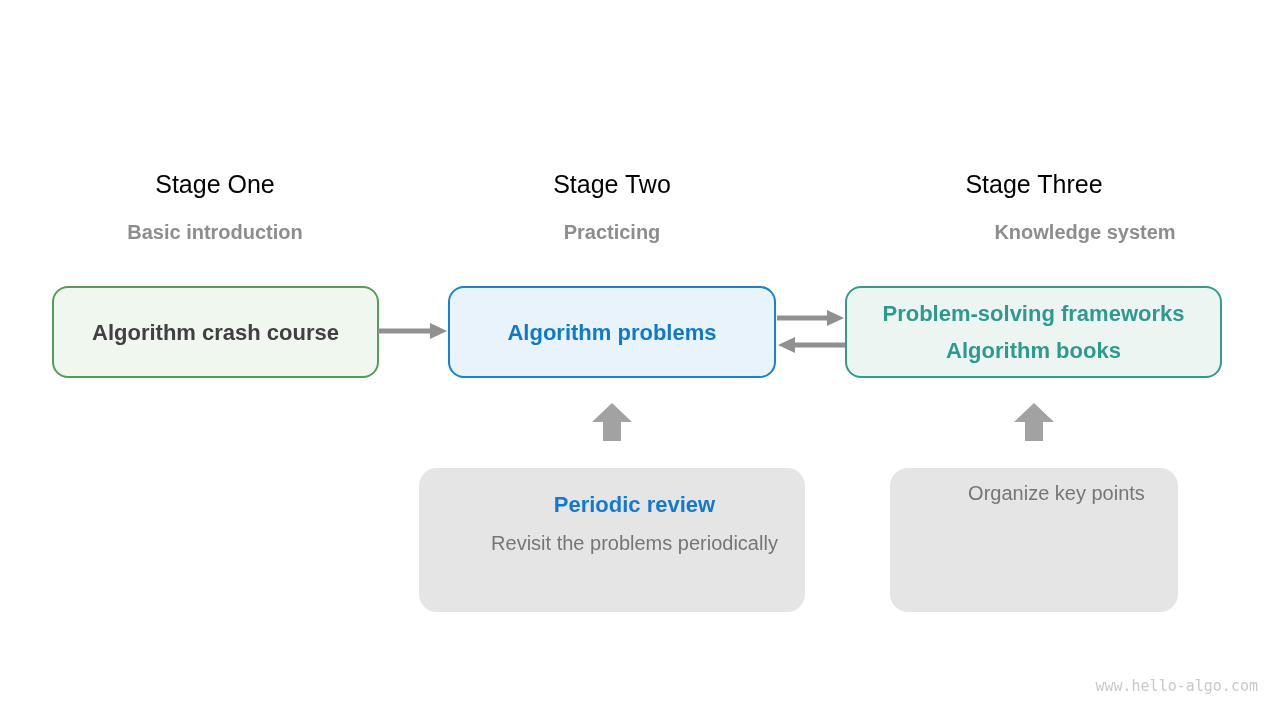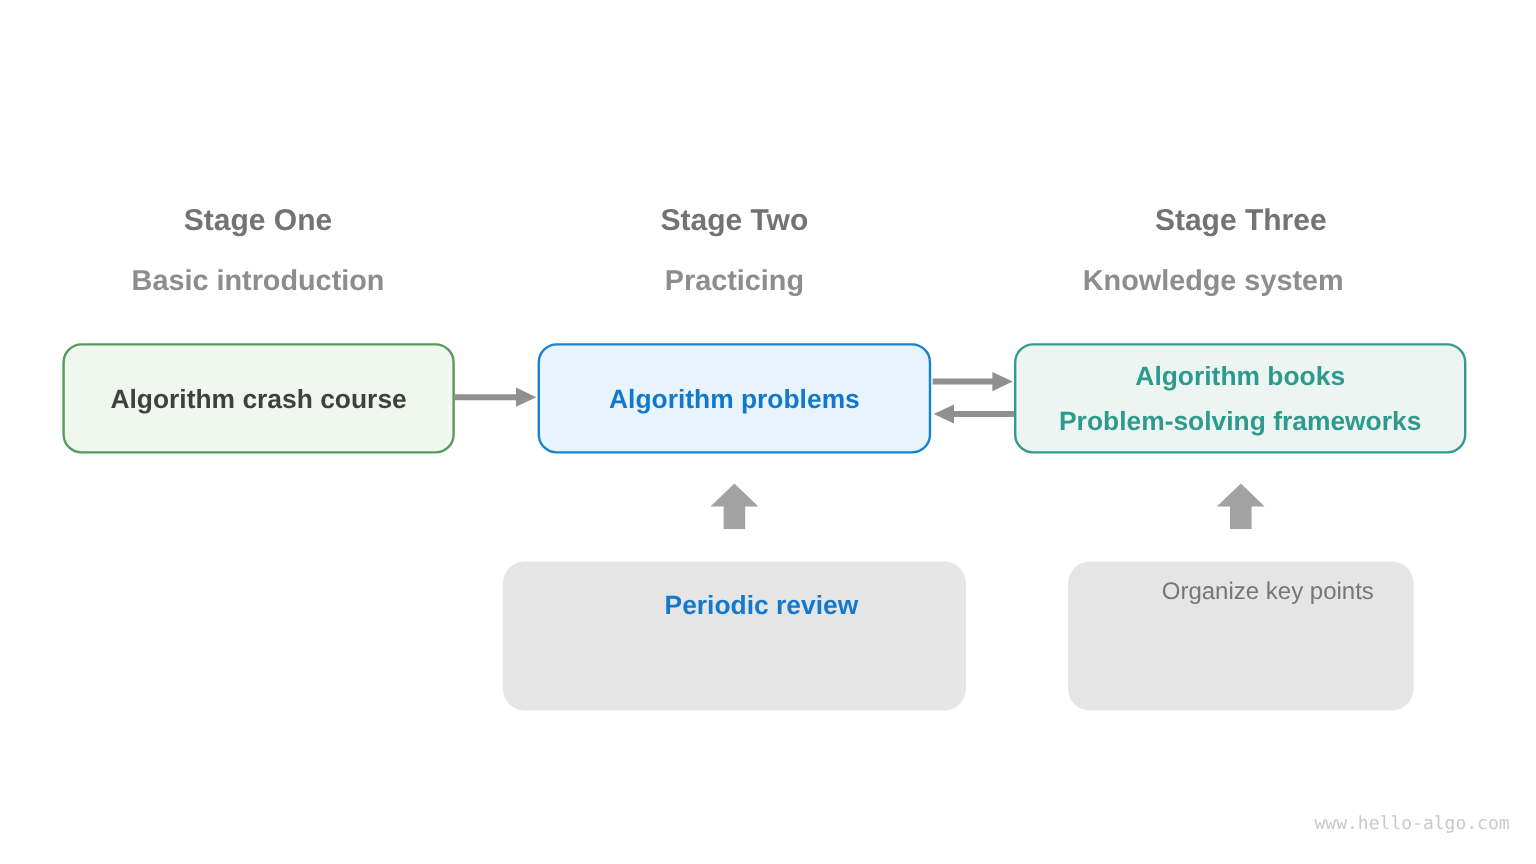--- a/index.html
+++ b/index.html
@@ -16,28 +16,28 @@
     overflow: hidden;
   }
   .abs { position: absolute; }
 
   
   .stage-title {
     width: 330px;
     top: 170px;
     text-align: center;
     font-size: 25px;
-    font-weight: 700;
-    color: #737373;
+    font-weight: 400;
+    color: #000000;
   }
   .stage-subtitle {
     width: 330px;
     top: 221px;
     text-align: center;
-    font-size: 24px;
+    font-size: 20px;
     font-weight: 700;
     color: #8d8d8d;
   }
 
   
   .stage-box {
     box-sizing: border-box;
     top: 286px;
     height: 92px;
     border-radius: 16px;
@@ -52,21 +52,21 @@
     line-height: 37px;
   }
   .stage-box.green { left: 52px;  width: 327px; border-color: #579b5b; background: #f0f7ef; color: #404040; }
   .stage-box.blue  { left: 448px; width: 328px; border-color: #1a80d1; background: #e9f3fc; color: #1079cd; }
   .stage-box.teal  { left: 845px; width: 377px; border-color: #35998c; background: #edf5f3; color: #2e9a8d; }
 
   
   .note-box {
     box-sizing: border-box;
     top: 468px;
-    height: 124px;
+    height: 144px;
     border-radius: 18px;
     background: #e5e5e5;
     text-align: center;
     padding-left: 45px;
   }
   .note-box .note-title {
     margin-top: 24px;
     font-size: 22px;
     font-weight: 700;
   }
@@ -94,33 +94,33 @@
 <body>
 
 <div class="canvas">
 
   <div class="abs stage-title" style="left:50px">Stage One</div>
   <div class="abs stage-title" style="left:447px">Stage Two</div>
   <div class="abs stage-title" style="left:869px">Stage Three</div>
 
   <div class="abs stage-subtitle" style="left:50px">Basic introduction</div>
   <div class="abs stage-subtitle" style="left:447px">Practicing</div>
-  <div class="abs stage-subtitle" style="left:846px">Knowledge system</div>
+  <div class="abs stage-subtitle" style="left:920px">Knowledge system</div>
 
   <div class="abs stage-box green">
     <div>Algorithm crash course</div>
   </div>
 
   <div class="abs stage-box blue">
     <div>Algorithm problems</div>
   </div>
 
   <div class="abs stage-box teal">
+    <div>Problem-solving frameworks</div>
     <div>Algorithm books</div>
-    <div>Problem-solving frameworks</div>
   </div>
 
   <div class="abs" style="left:378px; top:322px">
     <svg width="70" height="18" viewBox="0 0 70 18">
       <line x1="0" y1="9" x2="53" y2="9" stroke="#909090" stroke-width="5"></line>
       <polygon points="52,1 69,9 52,17" fill="#909090"></polygon>
     </svg>
   </div>
 
   <div class="abs" style="left:777px; top:309px">
@@ -145,20 +145,21 @@
 
   <div class="abs" style="left:1014px; top:403px">
     <svg width="40" height="38" viewBox="0 0 40 38">
       <polygon points="20,0 40,19 29,19 29,38 11,38 11,19 0,19" fill="#a2a2a2"></polygon>
     </svg>
   </div>
 
   <div class="abs note-box" style="left:419px; width:386px">
     <div class="note-title blue">Periodic review</div>
     <div class="note-desc">
+      <div>Revisit the problems periodically</div>
     </div>
   </div>
 
   <div class="abs note-box" style="left:890px; width:288px">
     <div class="note-desc">
       <div>Organize key points</div>
     </div>
   </div>
 
   <div class="abs watermark">www.hello-algo.com</div>

